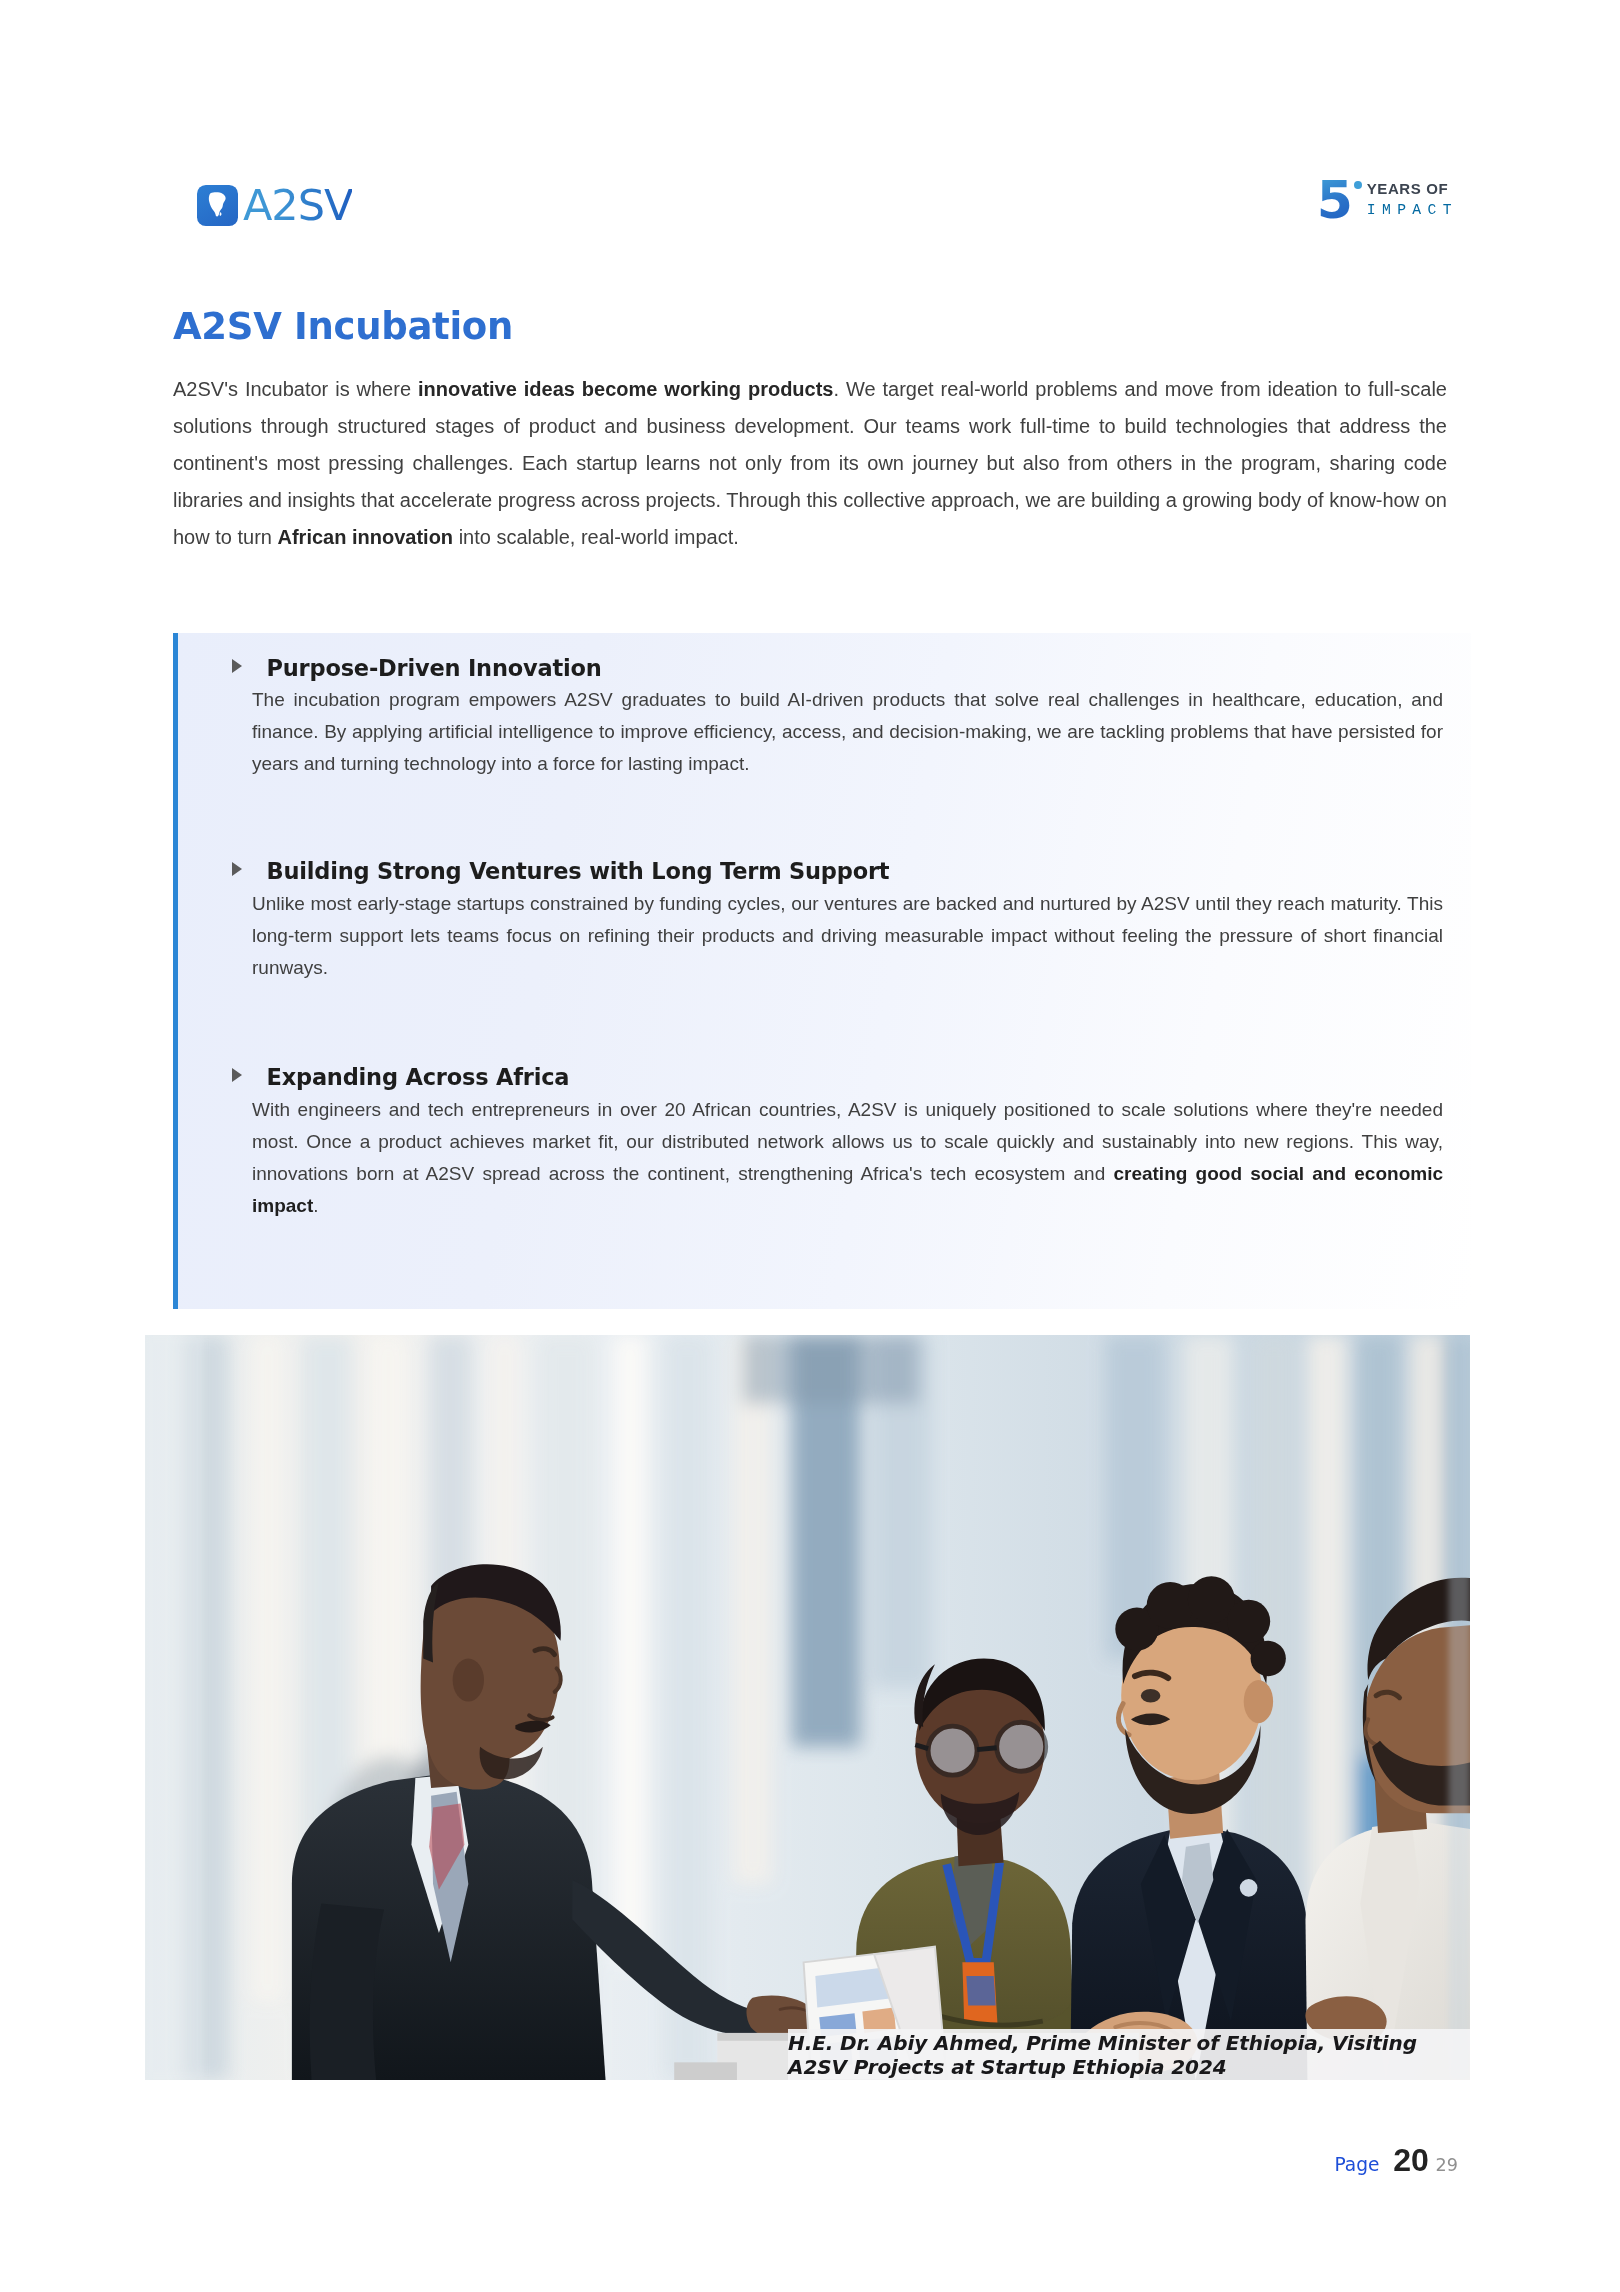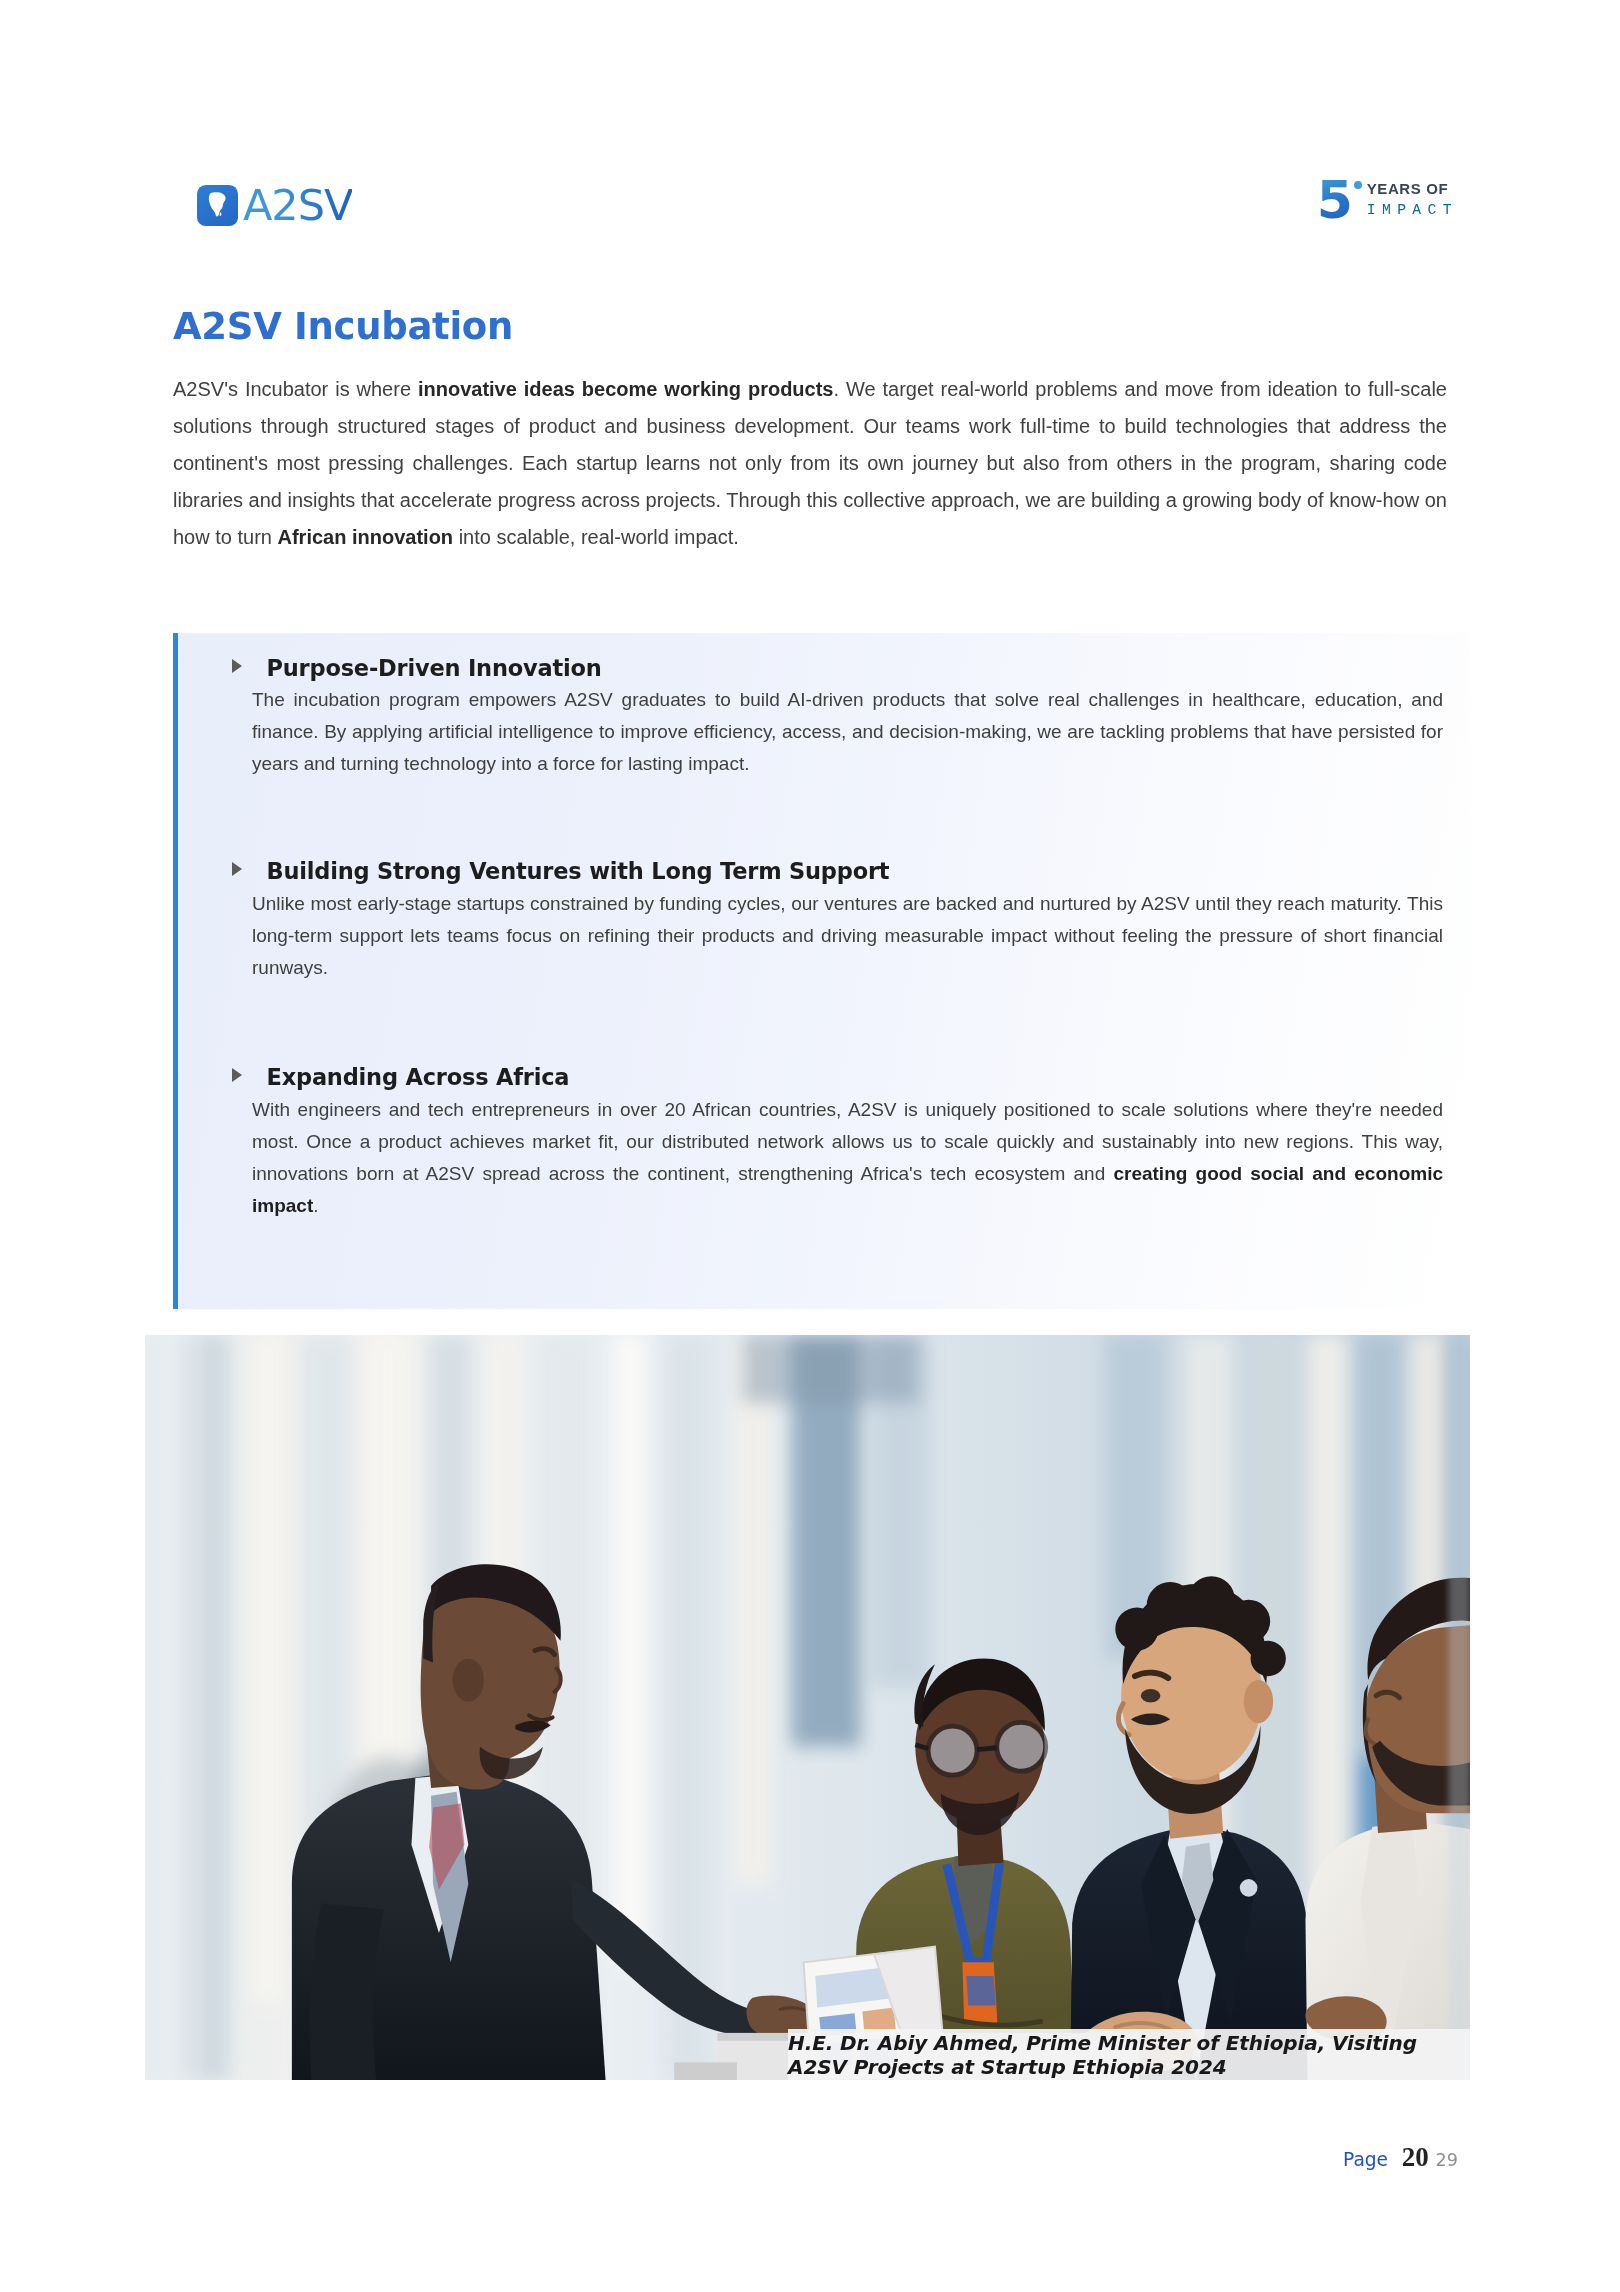--- a/index.html
+++ b/index.html
@@ -227,21 +227,21 @@
 
   
   .footer {
     position: absolute;
     right: 162px;
     top: 2142px;
     display: flex;
     align-items: baseline;
   }
   .f-page { font-size: 18.6px; color: #1d4ed8; margin-right: 13.7px; font-family: "DejaVu Sans", sans-serif; }
-  .f-num  { font-size: 27px; color: #232323; font-weight: 700; font-family: Liberation Serif, serif; }
+  .f-num  { font-size: 32px; color: #232323; font-weight: 700; font-family: Liberation Sans, sans-serif; }
   .f-total{ font-size: 17.6px; color: #909090; margin-left: 6.9px; font-family: "DejaVu Sans", sans-serif; }
 </style>
 </head>
 <body>
 
 <div class="page">
 
   <div class="header">
 
     <div class="logo">

